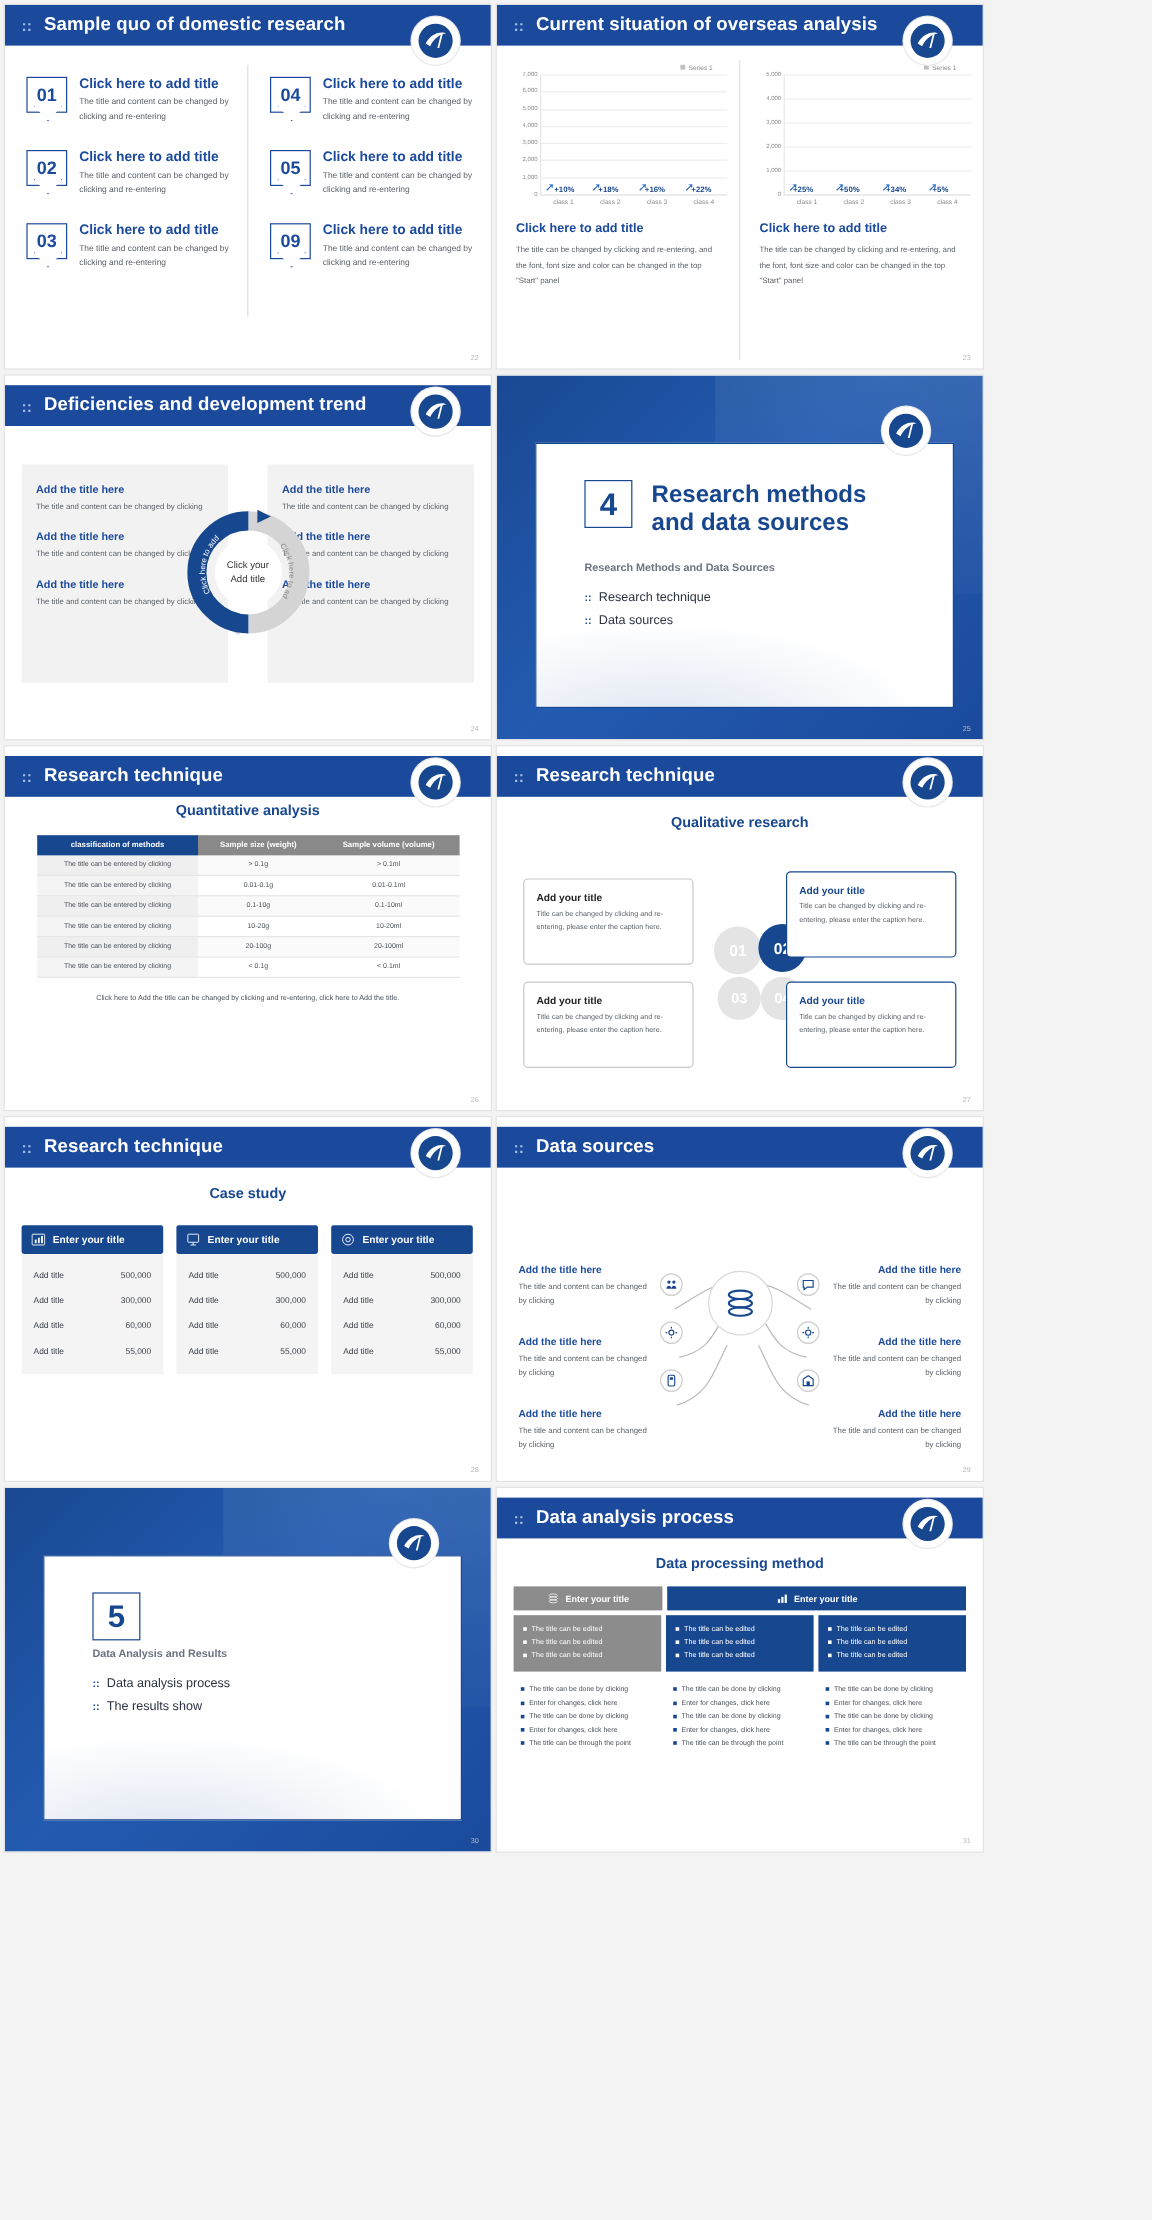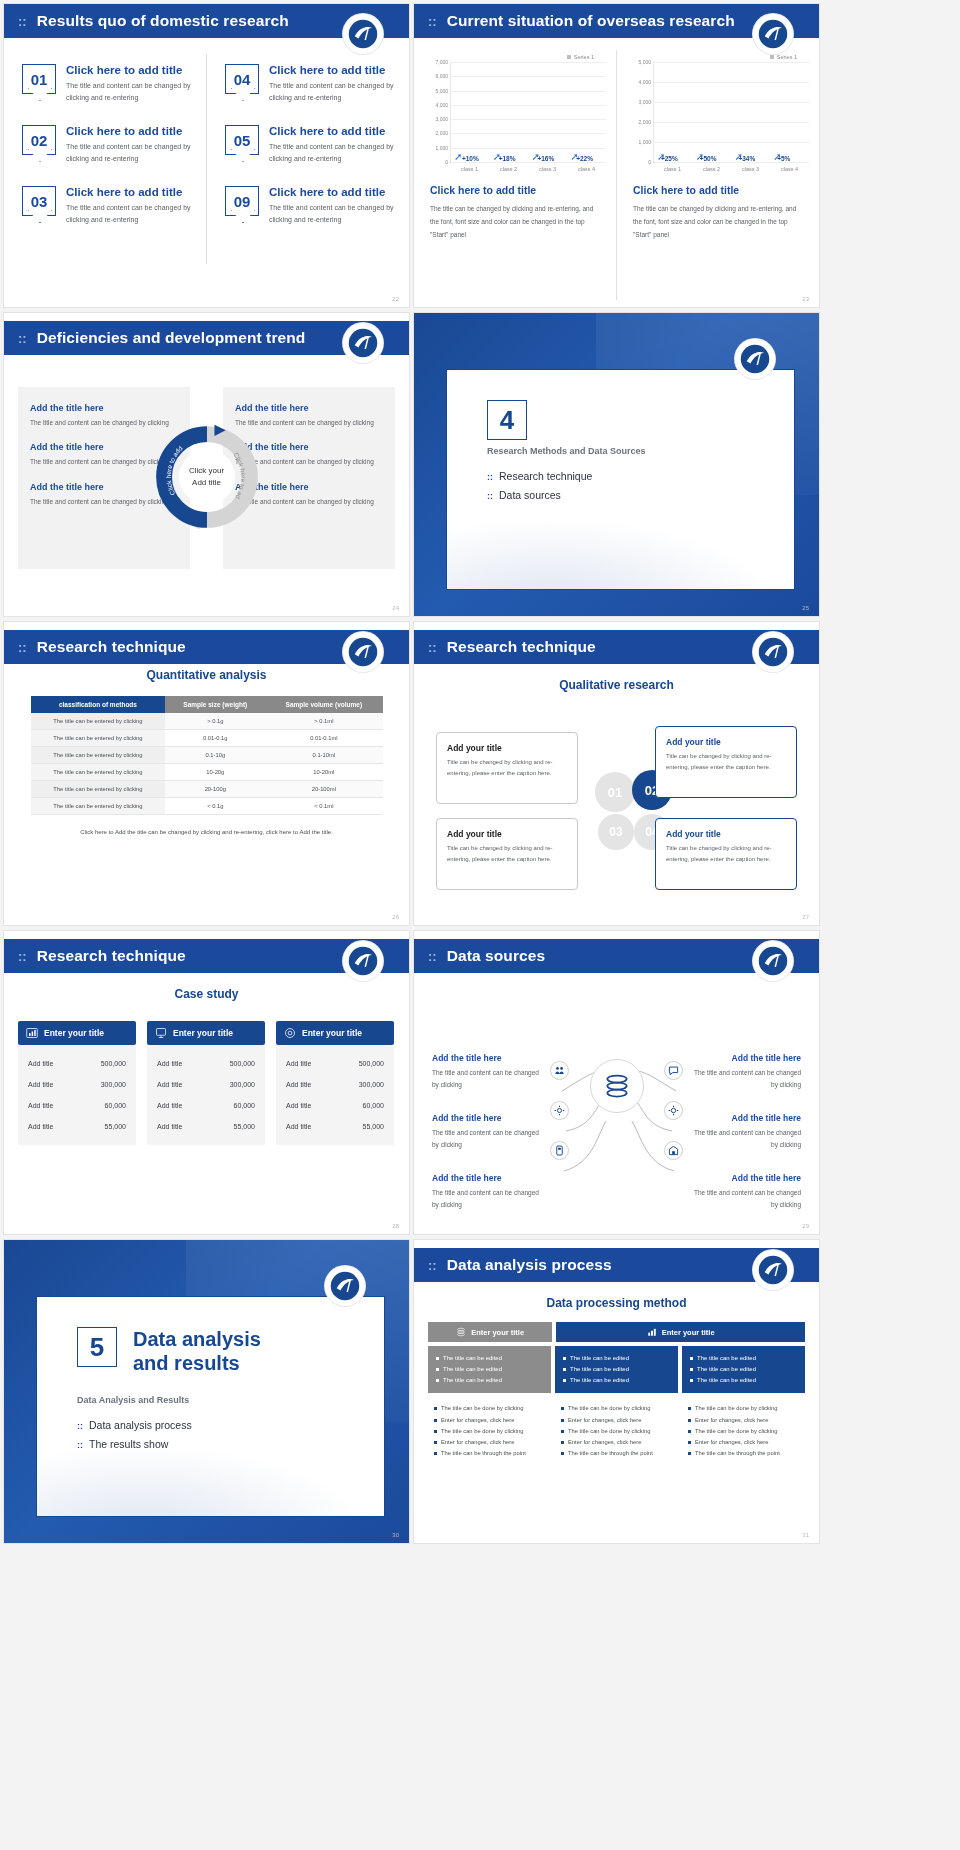--- a/index.html
+++ b/index.html
@@ -177,21 +177,21 @@
         margin-right:4px; vertical-align:middle; }
 </style>
 </head>
 <body>
 
 <div class="sheet"></div>
 
 <div class="slide w" style="left:4px;  top:4px;">
   <div class="hdr">
     <span class="dots">::</span>
-    <span class="ht">Results quo of domestic research</span>
+    <span class="ht">Sample quo of domestic research</span>
   </div>
   <div class="logo">
     <svg viewBox="0 0 40 40">
         <circle cx="20" cy="20" r="19" fill="#17478f"></circle>
         <path d="M9 23 C15 11,27 9,32 12 C25 12,17 19,14 26 Z" fill="#fff"></path>
         <path d="M22 28 L26 12 L28 12 L24 28 Z" fill="#fff"></path>
       </svg>
   </div>
 
   <div class="numlist">
@@ -241,21 +241,21 @@
         </div>
       </div>
     </div>
   </div>
   <div class="pgn">22</div>
 </div>
 
 <div class="slide w" style="left:414px; top:4px;">
   <div class="hdr">
     <span class="dots">::</span>
-    <span class="ht">Current situation of overseas research</span>
+    <span class="ht">Current situation of overseas analysis</span>
   </div>
   <div class="logo">
     <svg viewBox="0 0 40 40">
         <circle cx="20" cy="20" r="19" fill="#17478f"></circle>
         <path d="M9 23 C15 11,27 9,32 12 C25 12,17 19,14 26 Z" fill="#fff"></path>
         <path d="M22 28 L26 12 L28 12 L24 28 Z" fill="#fff"></path>
       </svg>
   </div>
 
   <div class="twocol">
@@ -445,20 +445,24 @@
   <div class="divbg"></div>
   <div class="logo" style="top:26px; right:44px;">
     <svg viewBox="0 0 40 40">
         <circle cx="20" cy="20" r="19" fill="#17478f"></circle>
         <path d="M9 23 C15 11,27 9,32 12 C25 12,17 19,14 26 Z" fill="#fff"></path>
         <path d="M22 28 L26 12 L28 12 L24 28 Z" fill="#fff"></path>
       </svg>
   </div>
   <div class="divcard">
     <div class="dnum">4</div>
+    <div class="dtitle">
+      <div>Research methods</div>
+      <div>and data sources</div>
+    </div>
     <div class="dsub">Research Methods and Data Sources</div>
     <div class="dli"><b>::</b><span>Research technique</span></div>
     <div class="dli"><b>::</b><span>Data sources</span></div>
   </div>
   <div class="pgn">25</div>
 </div>
 
 <div class="slide w" style="left:4px; top:622px;">
   <div class="hdr" style="top:8px;">
     <span class="dots">::</span>
@@ -754,24 +758,20 @@
   <div class="divbg"></div>
   <div class="logo" style="top:26px; right:44px;">
     <svg viewBox="0 0 40 40">
         <circle cx="20" cy="20" r="19" fill="#17478f"></circle>
         <path d="M9 23 C15 11,27 9,32 12 C25 12,17 19,14 26 Z" fill="#fff"></path>
         <path d="M22 28 L26 12 L28 12 L24 28 Z" fill="#fff"></path>
       </svg>
   </div>
   <div class="divcard">
     <div class="dnum">5</div>
-    <div class="dtitle">
-      <div>Data analysis</div>
-      <div>and results</div>
-    </div>
     <div class="dsub">Data Analysis and Results</div>
     <div class="dli"><b>::</b><span>Data analysis process</span></div>
     <div class="dli"><b>::</b><span>The results show</span></div>
   </div>
   <div class="pgn">30</div>
 </div>
 
 <div class="slide w" style="left:414px; top:1240px;">
   <div class="hdr" style="top:8px;">
     <span class="dots">::</span>

